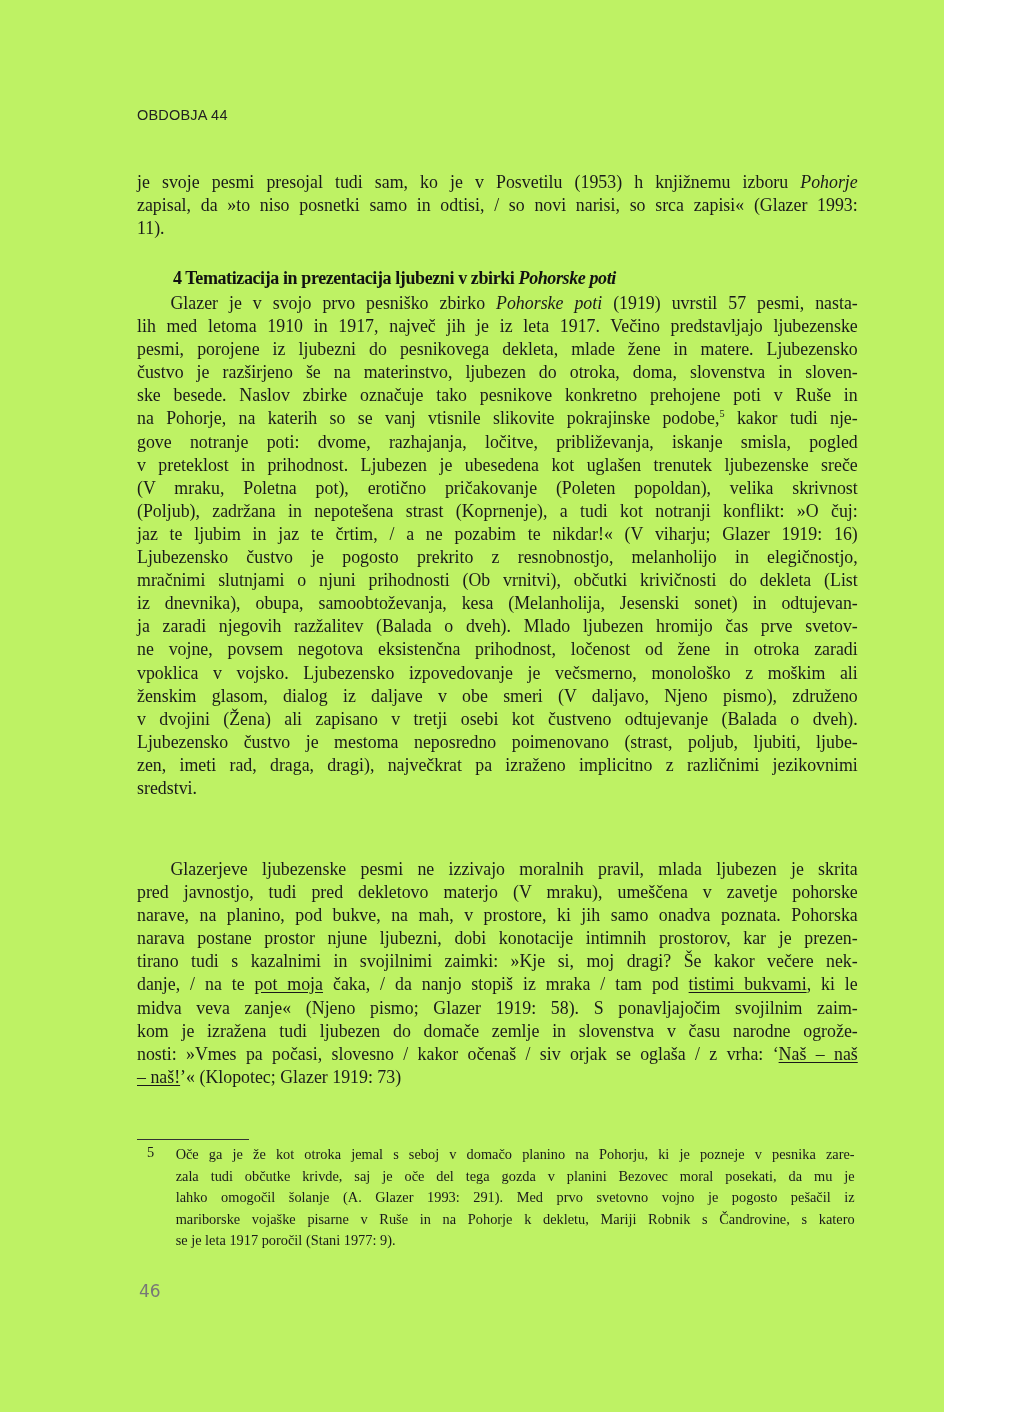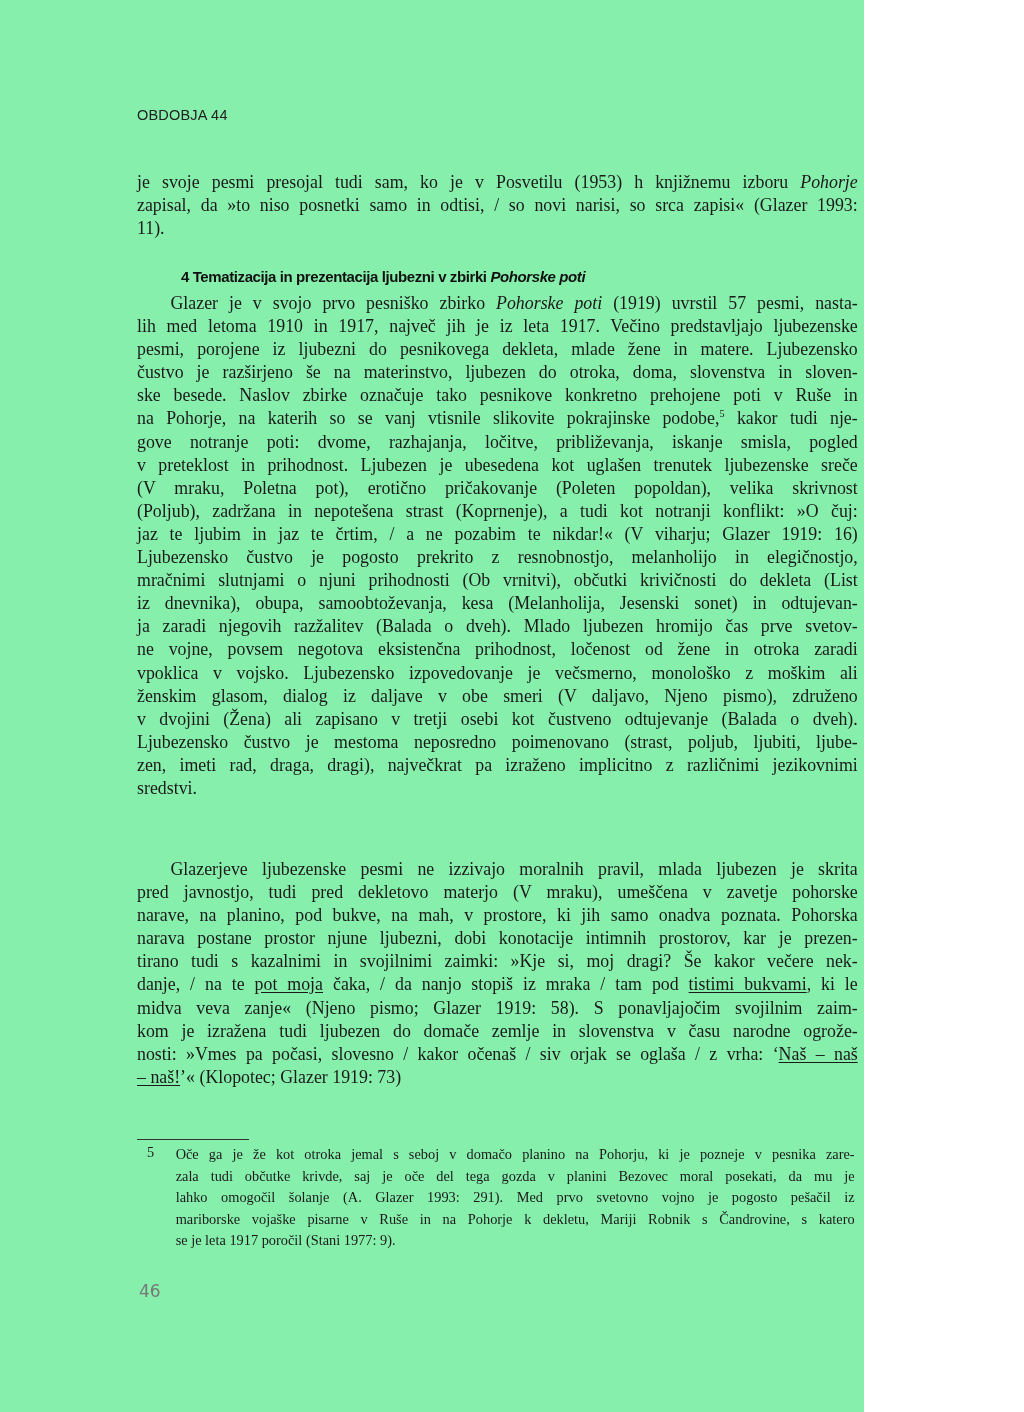--- a/index.html
+++ b/index.html
@@ -1,23 +1,23 @@
 <!DOCTYPE html>
 <html><head>
 <meta charset="utf-8">
 <style>
   html, body { margin:0; padding:0; background:#ffffff; }
   body { width:1024px; height:1412px; position:relative; overflow:hidden; }
-  .page { position:absolute; left:0; top:0; width:864px; height:1412px; background:#86efac; }
+  .page { position:absolute; left:0; top:0; width:944px; height:1412px; background:#bef264; }
   .running-head { position:absolute; left:137px; top:107px; font-family:"Liberation Sans", sans-serif; font-size:14.5px; color:#222; letter-spacing:0.2px; }
   .body { position:absolute; left:137px; top:170px; width:721px; font-family:"Liberation Serif", serif; font-size:19.2px; color:#1a1a1a; }
   .ln { display:block; height:23.1px; line-height:23.1px; white-space:nowrap; text-align:justify; text-align-last:justify; overflow:visible; }
   .ln.last { text-align-last:left; }
   .ln.ind { padding-left:36px; }
-  .heading { position:absolute; left:181px; top:268px; font-family:Liberation Sans, sans-serif; font-weight:bold; font-size:15px; color:#111; letter-spacing:-0.4px; white-space:nowrap; }
+  .heading { position:absolute; left:173px; top:268px; font-family:Liberation Serif, serif; font-weight:bold; font-size:18px; color:#111; letter-spacing:-0.4px; white-space:nowrap; }
   .heading i { font-style:oblique; }
   .body .ln { transform:scaleX(1); }
   .narrow { transform:scaleX(0.93); transform-origin:left top; }
   .narrow .ln { width:775px; }
   u { text-decoration:underline; text-underline-offset:2px; }
   sup { font-size:11px; line-height:0; vertical-align:7px; }
   .fn-rule { position:absolute; left:137px; top:1139px; width:112px; height:1px; background:#333; }
   .footnotes { position:absolute; left:137px; top:1143px; width:721px; font-family:"Liberation Serif", serif; font-size:15.6px; color:#1a1a1a; }
   .fnl { display:block; height:21.5px; line-height:21.5px; white-space:nowrap; padding-left:42px; width:679px; text-align:justify; text-align-last:justify; }
   .fnl.last { text-align-last:left; }

